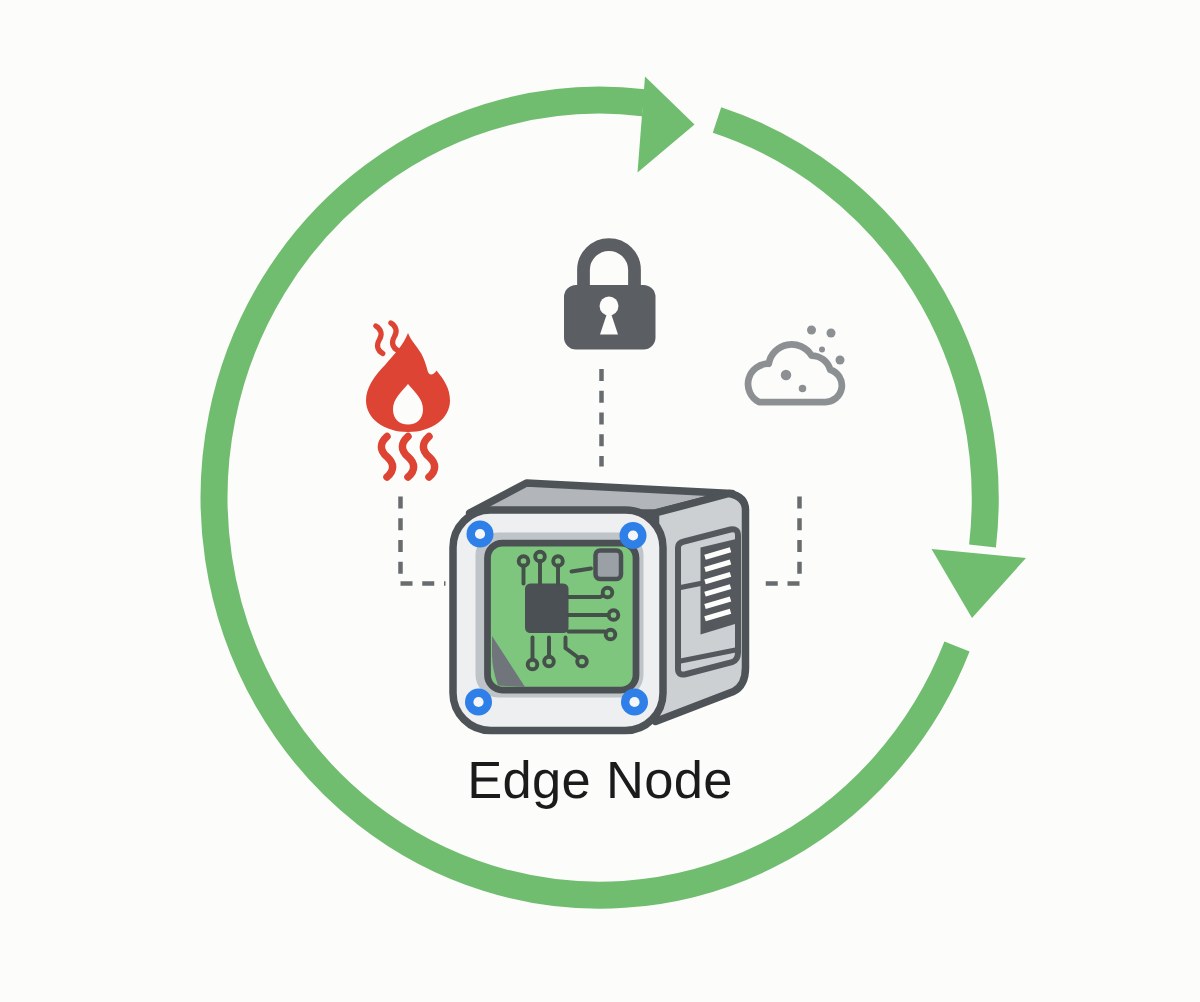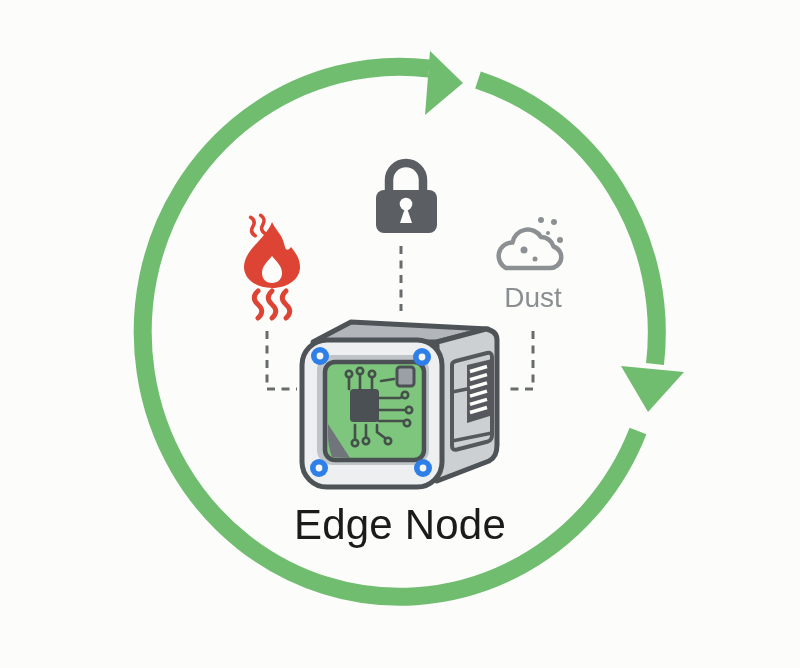--- a/index.html
+++ b/index.html
@@ -54,21 +54,21 @@
 
   
   .lbl{position:absolute;text-align:center;user-select:none;}
   .lbl-dust{
     left:473px;top:282px;width:120px;
     font-size:28px;font-weight:500;
     color:var(--dust-text,#8b8e90);
   }
   .lbl-edge-node{
     left:250px;top:501px;width:300px;
-    font-size:42px;font-weight:500;letter-spacing:.2px;
+    font-size:35px;font-weight:500;letter-spacing:.2px;
     color:var(--edge-node-text,#1b1b1b);
   }
 </style>
 </head>
 <body>
 
 <div class="stage">
 
   <svg width="800" height="668" viewBox="0 0 800 668">
 
@@ -174,16 +174,15 @@
         <circle class="screw" cx="422" cy="357" r="9"></circle>
         <circle class="screw-hole" cx="422" cy="357" r="3.4"></circle>
         <circle class="screw" cx="319" cy="468" r="9"></circle>
         <circle class="screw-hole" cx="319" cy="468" r="3.4"></circle>
         <circle class="screw" cx="423" cy="468" r="9"></circle>
         <circle class="screw-hole" cx="423" cy="468" r="3.4"></circle>
       </g>
     </g>
   </svg>
 
-  <div class="lbl lbl-dust">Dust</div>
   <div class="lbl lbl-edge-node">Edge Node</div>
 
 </div>
 
 </body></html>

